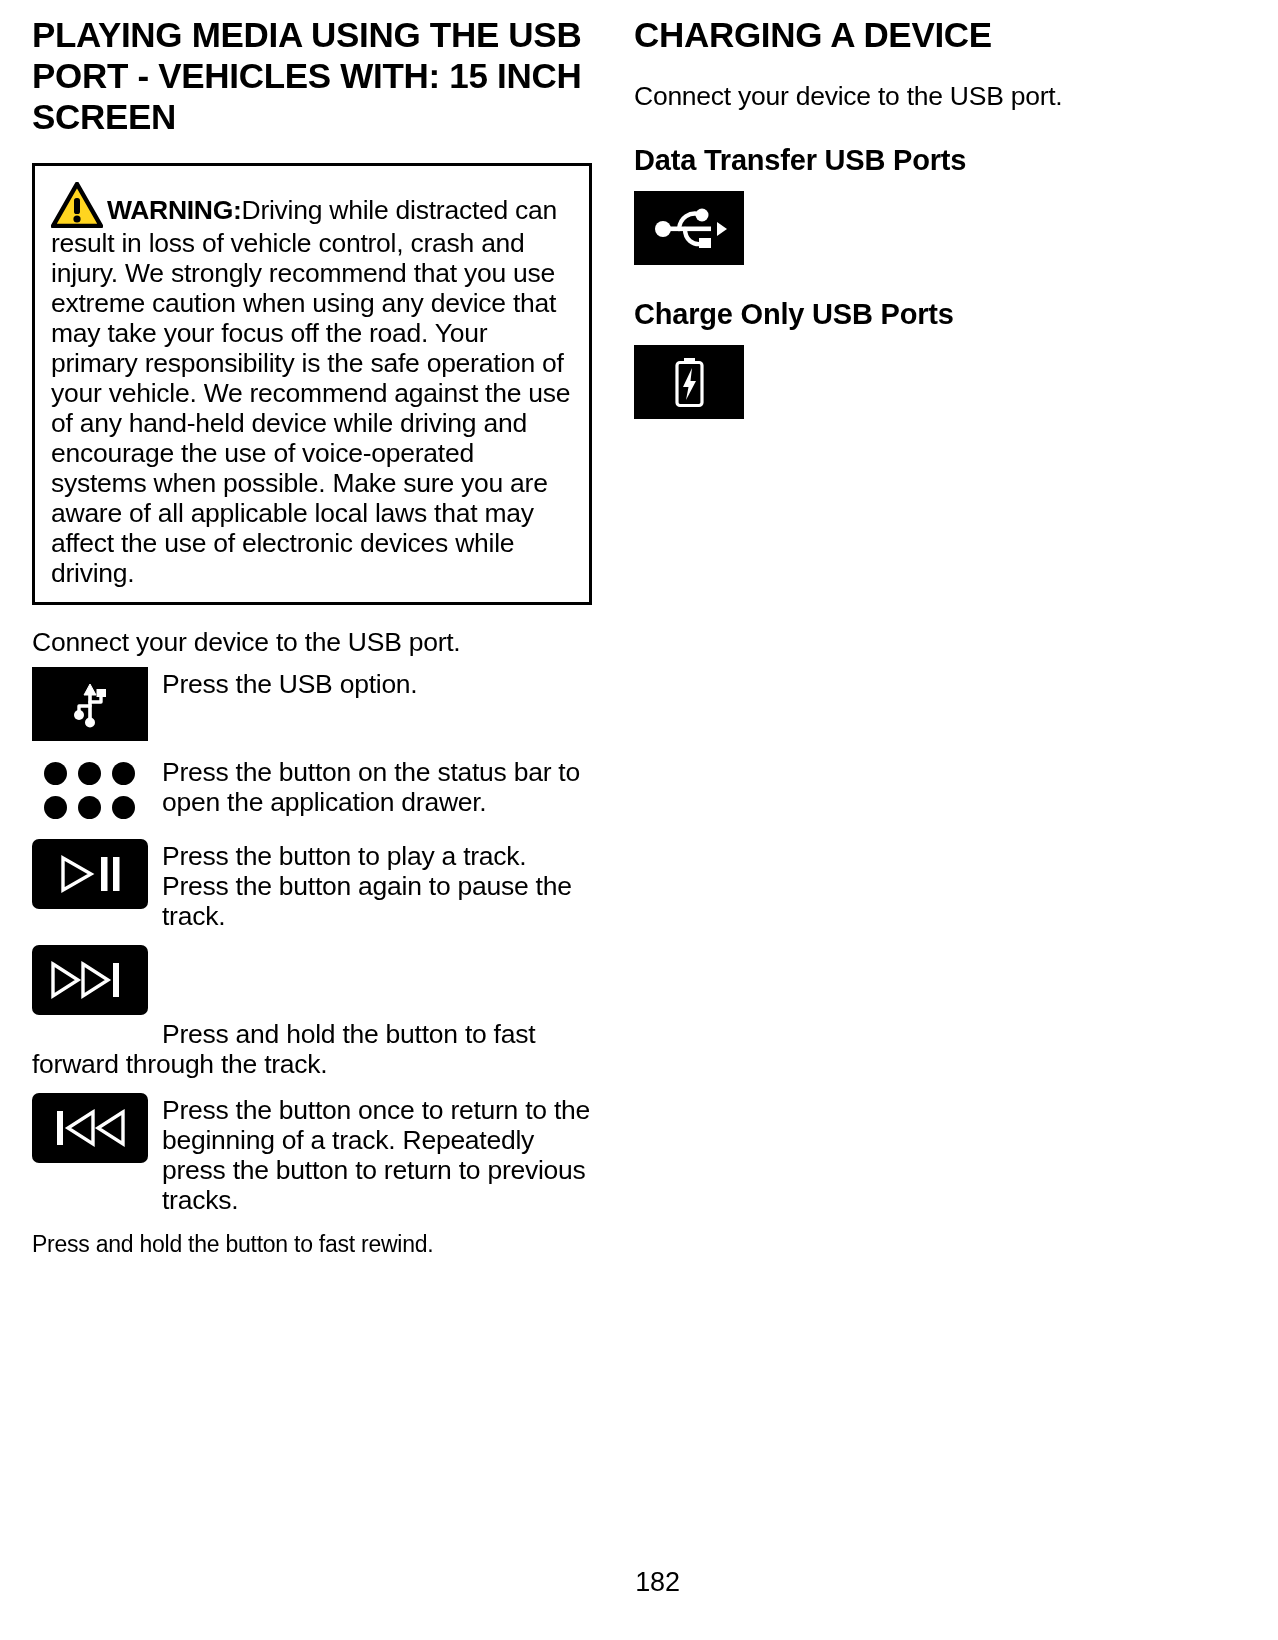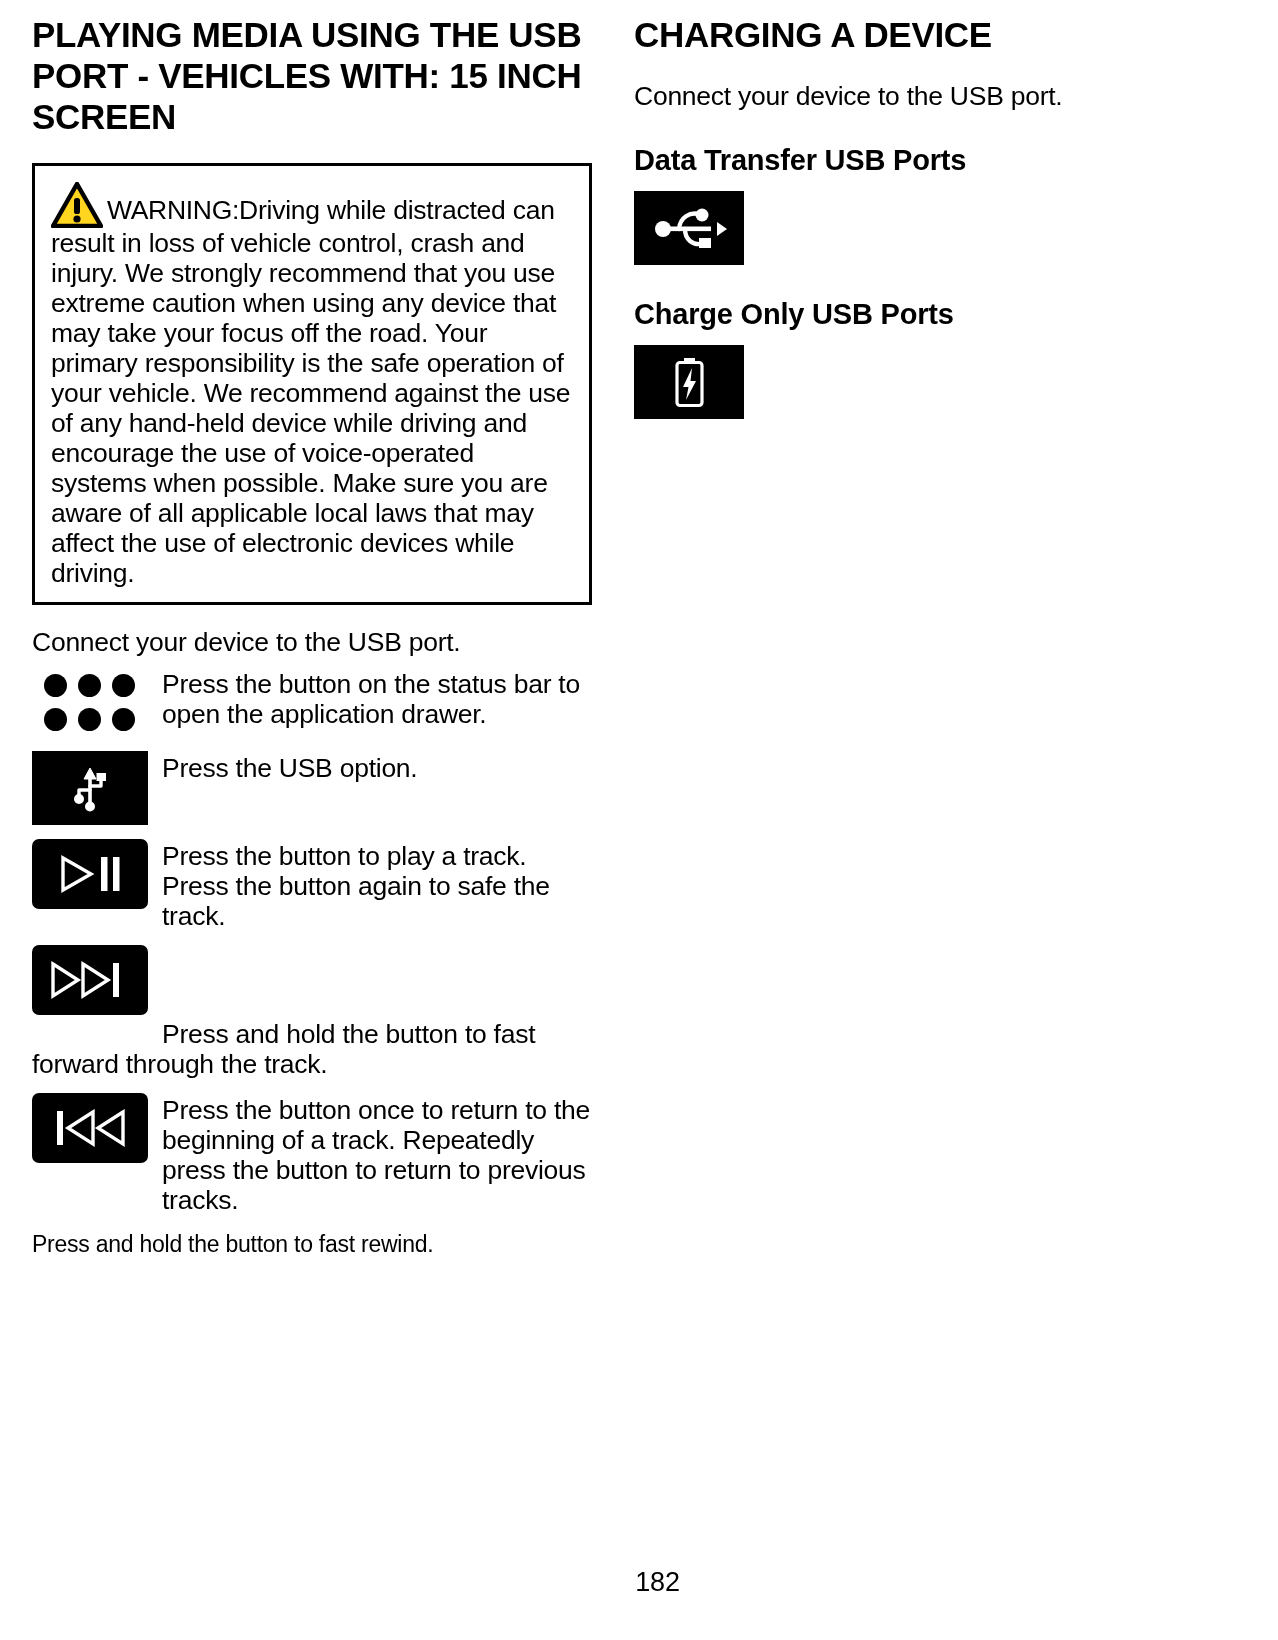--- a/index.html
+++ b/index.html
@@ -77,21 +77,21 @@
 
   .warn-triangle {
     display: inline-block;
     vertical-align: -9px;
     width: 52px;
     height: 46px;
     margin-right: 4px;
   }
 
   .warning-label {
-    font-weight: 400;
+    font-weight: 700;
     letter-spacing: -0.3px;
   }
 
   
   .step {
     display: flex;
     align-items: flex-start;
     gap: 14px;
     margin-bottom: 14px;
   }
@@ -197,59 +197,59 @@
         <div class="warning-body">
           <svg class="warn-triangle" viewBox="0 0 52 46">
             <path d="M26 2 L50 44 L2 44 Z" fill="#FFD520" stroke="#000000" stroke-width="4.5" stroke-linejoin="round"></path>
             <rect x="23" y="16" width="6" height="16" rx="2.6" fill="#000000"></rect>
             <circle cx="26" cy="37" r="3.6" fill="#000000"></circle>
           </svg><span class="warning-label">WARNING:</span><span>Driving while distracted can result in loss of vehicle control, crash and injury. We strongly recommend that you use extreme caution when using any device that may take your focus off the road. Your primary responsibility is the safe operation of your vehicle. We recommend against the use of any hand-held device while driving and encourage the use of voice-operated systems when possible. Make sure you are aware of all applicable local laws that may affect the use of electronic devices while driving.</span>
         </div>
       </div>
 
       <p class="body-text">Connect your device to the USB port.</p>
-
-      <div class="step">
-        <div class="dots-grid">
-          <span class="dot"></span>
-          <span class="dot"></span>
-          <span class="dot"></span>
-          <span class="dot"></span>
-          <span class="dot"></span>
-          <span class="dot"></span>
-        </div>
-        <div class="step-text">Press the button on the status bar to open the application drawer.</div>
-      </div>
 
       <div class="step">
         <div class="tile square">
           <svg width="56" height="56" viewBox="0 0 56 56">
             <g fill="#ffffff" stroke="#ffffff">
               <path d="M28 8 L34 19 L22 19 Z" stroke-width="1"></path>
               <rect x="26.2" y="16" width="3.6" height="30" stroke-width="0"></rect>
               <path d="M28 30 L17 30 L17 38" fill="none" stroke-width="3.4" stroke-linecap="round" stroke-linejoin="round"></path>
               <path d="M28 26 L39 26 L39 20" fill="none" stroke-width="3.4" stroke-linecap="round" stroke-linejoin="round"></path>
               <circle cx="17" cy="39" r="5" stroke-width="0"></circle>
               <rect x="34.5" y="13" width="9.5" height="8" stroke-width="0"></rect>
               <circle cx="28" cy="46.5" r="5" stroke-width="0"></circle>
             </g>
           </svg>
         </div>
         <div class="step-text">Press the USB option.</div>
       </div>
 
       <div class="step">
+        <div class="dots-grid">
+          <span class="dot"></span>
+          <span class="dot"></span>
+          <span class="dot"></span>
+          <span class="dot"></span>
+          <span class="dot"></span>
+          <span class="dot"></span>
+        </div>
+        <div class="step-text">Press the button on the status bar to open the application drawer.</div>
+      </div>
+
+      <div class="step">
         <div class="tile">
           <svg width="78" height="44" viewBox="0 0 78 44">
             <path d="M12 6 L40 22 L12 38 Z" fill="none" stroke="#ffffff" stroke-width="3.4" stroke-linejoin="miter"></path>
             <rect x="50" y="5" width="6.5" height="34" fill="#ffffff"></rect>
             <rect x="62" y="5" width="6.5" height="34" fill="#ffffff"></rect>
           </svg>
         </div>
-        <div class="step-text">Press the button to play a track. Press the button again to safe the track.</div>
+        <div class="step-text">Press the button to play a track. Press the button again to pause the track.</div>
       </div>
 
       <div class="step">
         <div class="tile">
           <svg width="90" height="44" viewBox="0 0 90 44">
             <path d="M8 6 L33 22 L8 38 Z" fill="none" stroke="#ffffff" stroke-width="3.4" stroke-linejoin="miter"></path>
             <path d="M38 6 L63 22 L38 38 Z" fill="none" stroke="#ffffff" stroke-width="3.4" stroke-linejoin="miter"></path>
             <rect x="68" y="5" width="6" height="34" fill="#ffffff"></rect>
           </svg>
         </div>

